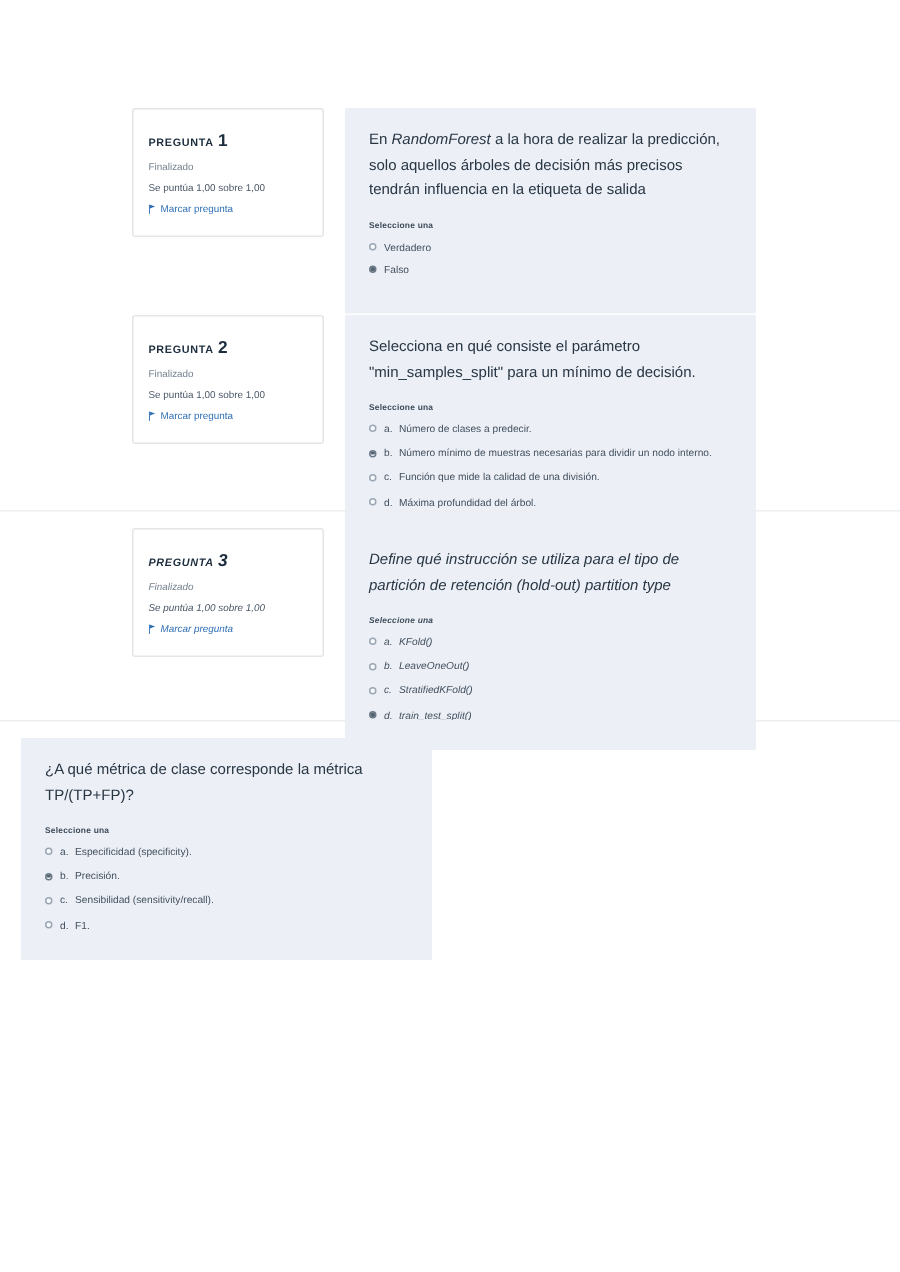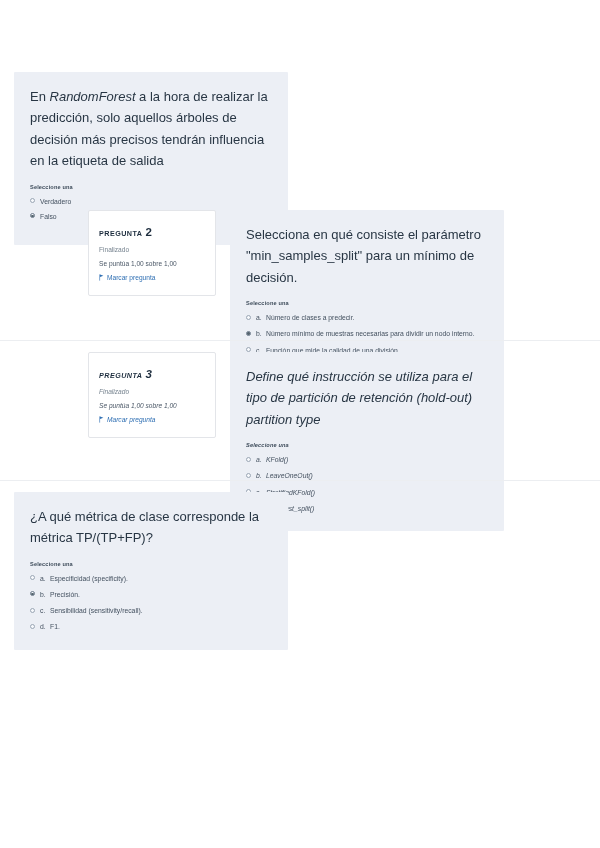--- a/index.html
+++ b/index.html
@@ -108,21 +108,21 @@
   .content-panel {
     margin-left: 14px;
     width: 274px;
     background: #eceff5;
     border-radius: 1px;
     padding: 14px 16px 18px 16px;
     box-sizing: border-box;
   }
 
   .qtext {
-    font-size: 13px;
+    font-size: 10px;
     line-height: 1.65;
     color: #283644;
     margin: 0 0 12px 0;
   }
   .qtext em {
     font-style: italic;
   }
 
   .answer-label {
     font-size: 5.6px;
@@ -186,20 +186,34 @@
     flex: 1;
   }
   .option.tf { margin-bottom: 6px; font-size: 6.8px; }
 </style>
 </head>
 <body>
 
 <div class="page">
   <div class="quiz-list" id="quiz-list">
       <div class="question-block" style="position: absolute; left: 0px; top: 72px; width: 600px;">
+        <div class="info-card">
+          <div class="qnum-line"><span class="qnum-label">PREGUNTA</span><span class="qnum-value">1</span></div>
+          <div class="meta-line state">Finalizado</div>
+          <div class="meta-line grade">Se puntúa 1,00 sobre 1,00</div>
+          <a class="flag-link" href="#" style="text-decoration: none;">
+            <span class="flag-icon">
+              <svg viewBox="0 0 8 11" width="5" height="7" aria-hidden="true">
+                <path d="M1 0.5 L1 10.5" stroke="#2f6fb3" stroke-width="1" fill="none"></path>
+                <path d="M1.6 0.8 L7 2.6 L1.6 4.6 Z" fill="#2f6fb3"></path>
+              </svg>
+            </span>
+            <span>Marcar pregunta</span>
+          </a>
+        </div>
         <div class="content-panel" style="min-height: 126px;">
           <div class="qtext">En <em>RandomForest</em> a la hora de realizar la predicción, solo aquellos árboles de decisión más precisos tendrán influencia en la etiqueta de salida</div>
           <div class="answer-label">Seleccione una</div>
           <ul class="options">
             <li class="option tf">
               <span class="radio"></span>
               <span class="opt-text">Verdadero</span>
             </li>
             <li class="option tf">
               <span class="radio checked"></span>

